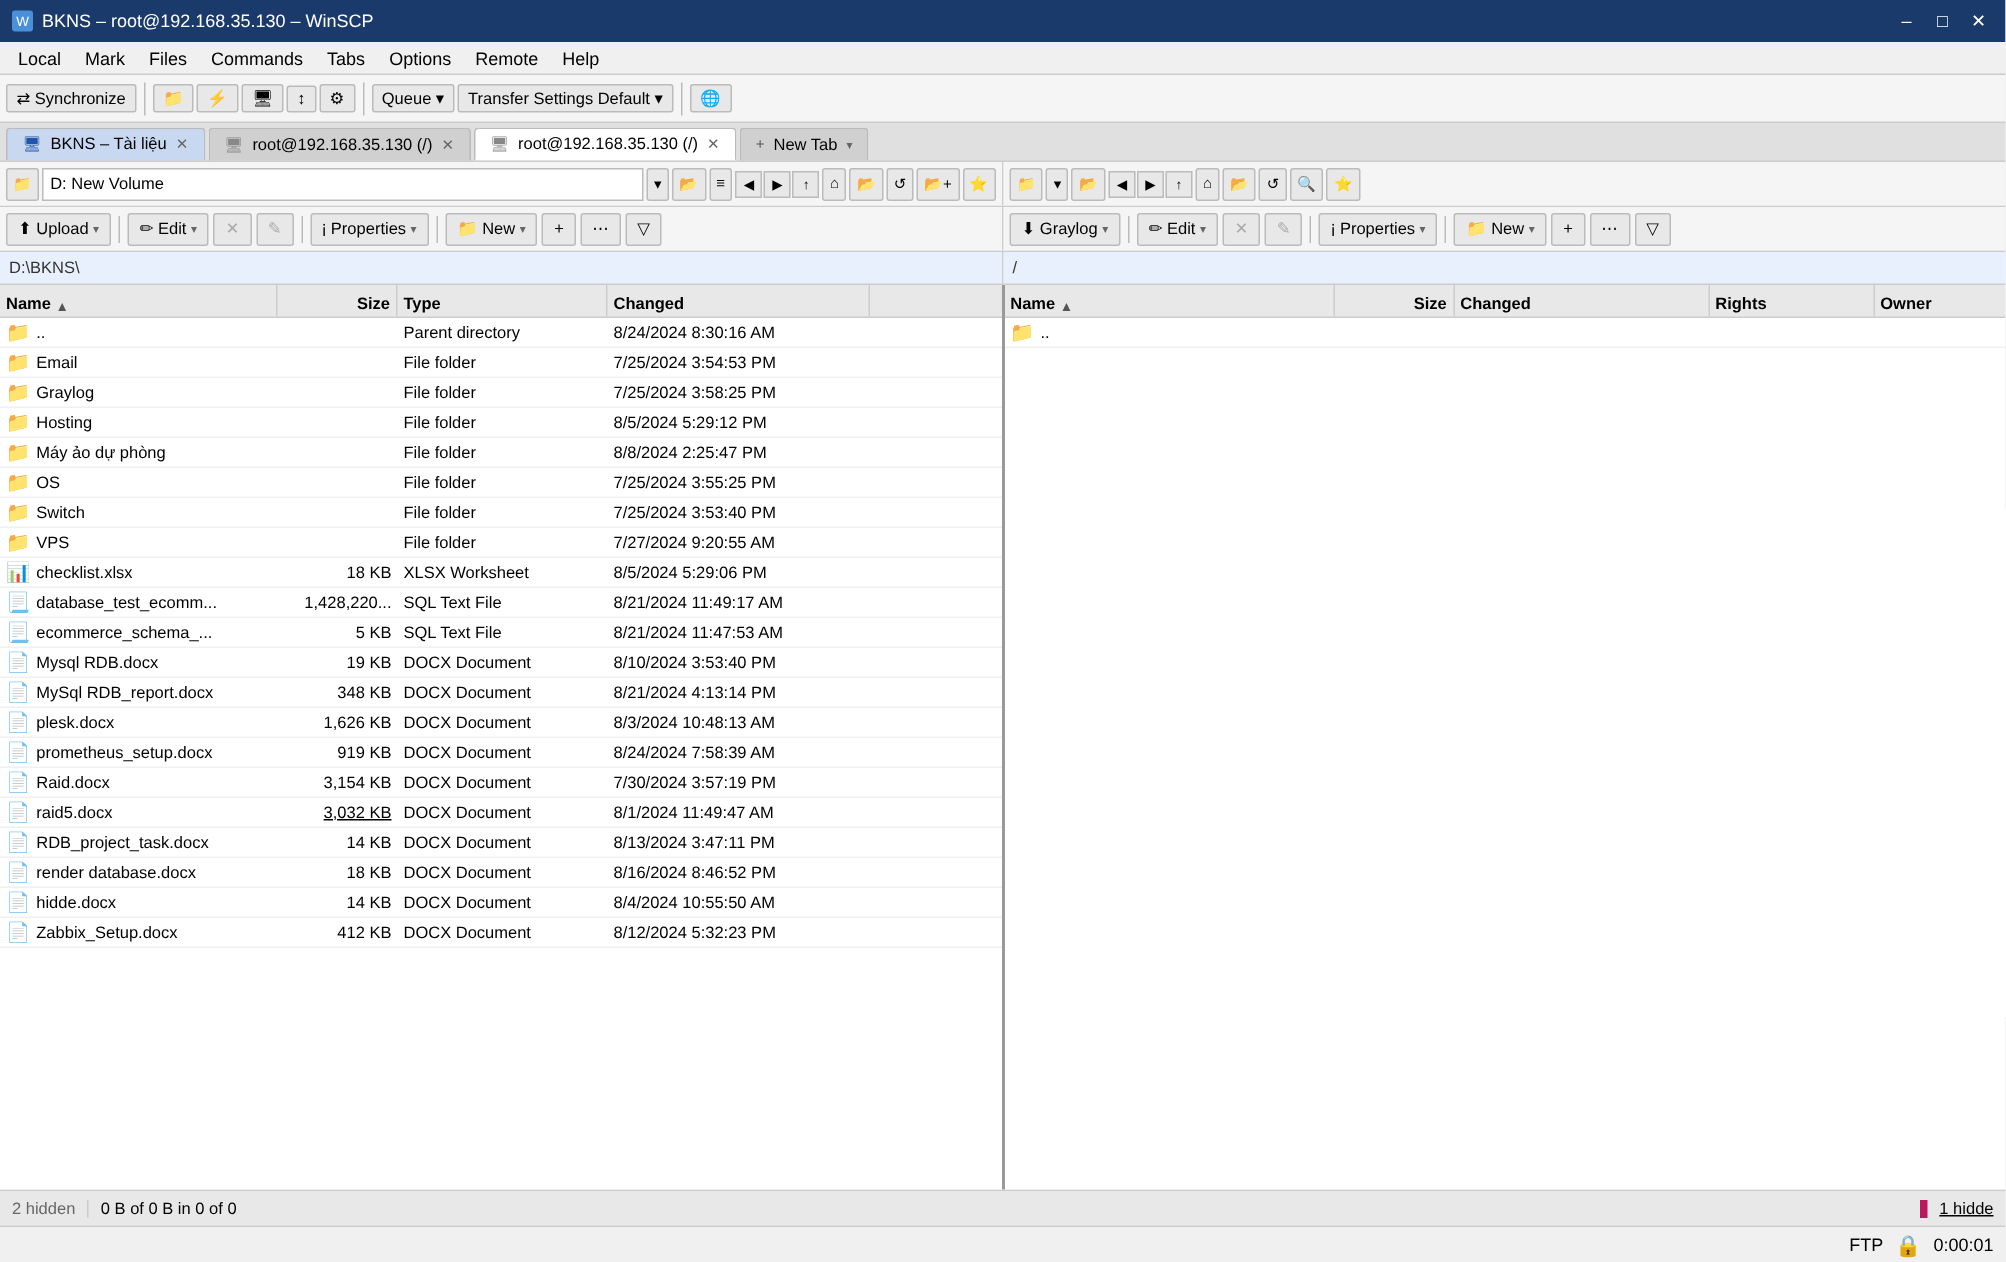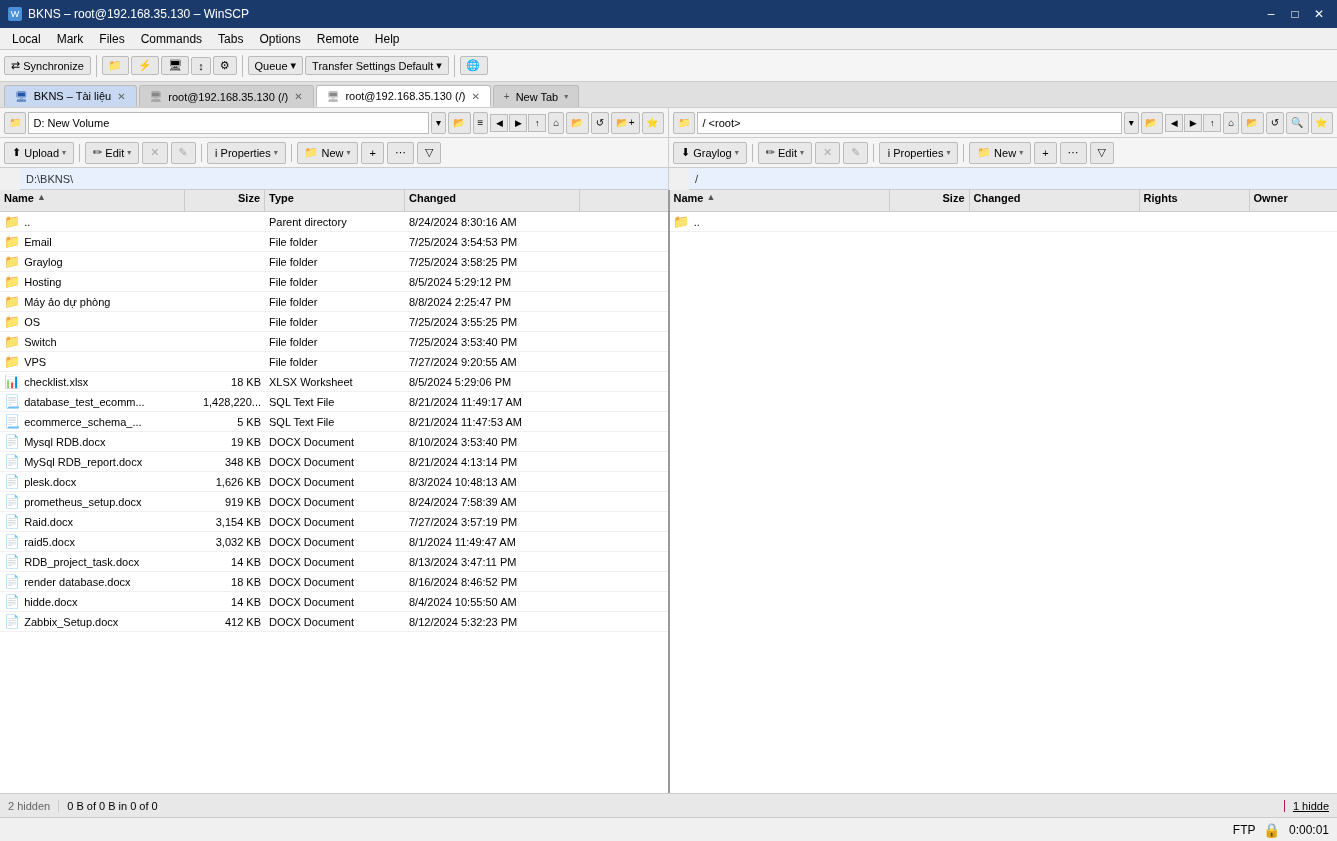--- a/index.html
+++ b/index.html
@@ -41,50 +41,50 @@
     #action-bars { display: flex; height: 30px; border-bottom: 1px solid #ccc; }
     .action-pane { flex: 1; display: flex; align-items: center; padding: 2px 4px; background: #f5f5f5; gap: 3px; }
     .action-pane:first-child { border-right: 1px solid #ccc; }
     .action-btn { padding: 2px 7px; background: #e8e8e8; border: 1px solid #bbb; cursor: pointer; font-size: 11px; display: flex; align-items: center; gap: 3px; border-radius: 2px; height: 22px; white-space: nowrap; }
     .action-btn.disabled { color: #aaa; cursor: default; }
     .action-sep { width: 1px; height: 18px; background: #bbb; margin: 0 2px; }
     .dropdown-arrow { font-size: 8px; color: #666; }
 
     
     #path-bars { display: flex; height: 22px; }
-    .path-pane { flex: 1; display: flex; align-items: center; padding: 0 6px; background: #e8f0fe; border-bottom: 1px solid #ccc; font-size: 11px; color: #333; margin-left: 20px; }
+    .path-pane { flex: 1; display: flex; align-items: center; padding: 0 6px; background: #e8f0fe; border-bottom: 1px solid #ccc; font-size: 11px; color: #333; }
     .path-pane:first-child { border-right: 1px solid #ccc; }
 
     
     #panels { display: flex; flex: 1; height: calc(841px - 28px - 22px - 32px - 26px - 30px - 30px - 22px - 24px - 24px); }
     
     .file-panel { flex: 1; display: flex; flex-direction: column; background: white; overflow: hidden; }
     .file-panel:first-child { border-right: 2px solid #999; }
     
     .panel-header { display: flex; background: #e8e8e8; border-bottom: 1px solid #ccc; height: 22px; }
-    .col-header { padding: 2px 4px; font-size: 11px; font-weight: bold; border-right: 1px solid #ccc; cursor: pointer; display: flex; align-items: flex-start; gap: 3px; white-space: nowrap; overflow: hidden; user-select: none; }
+    .col-header { padding: 2px 4px; font-size: 11px; font-weight: bold; border-right: 1px solid #ccc; cursor: pointer; display: flex; align-items: flex-end; gap: 3px; white-space: nowrap; overflow: hidden; user-select: none; }
     .sort-arrow { font-size: 9px; color: #555; }
 
     .panel-content { flex: 1; overflow-y: auto; overflow-x: hidden; }
     
     .file-row { display: flex; align-items: center; height: 20px; border-bottom: 1px solid #f0f0f0; cursor: pointer; }
     
     .file-cell { padding: 1px 4px; font-size: 11px; overflow: hidden; text-overflow: ellipsis; white-space: nowrap; display: flex; align-items: center; gap: 4px; }
     
     .file-icon { font-size: 13px; flex-shrink: 0; }
     .folder-icon { color: #f0c040; }
     .file-icon-word { color: #2b5eb3; }
     .file-icon-excel { color: #217346; }
     .file-icon-sql { color: #cc4444; }
 
     
     #status-bar { height: 24px; background: #e8e8e8; border-top: 1px solid #ccc; display: flex; align-items: center; }
     .status-left { flex: 1; padding: 0 8px; font-size: 11px; border-right: 1px solid #ccc; }
     .status-mid { padding: 0 8px; font-size: 11px; border-right: 1px solid #ccc; color: #666; }
-    .status-right { flex: 1; padding: 0 8px; font-size: 11px; border-right: 1px solid #be185d; }
+    .status-right { flex: 1; padding: 0 8px; font-size: 11px; border-right: 5px solid #be185d; }
     .status-hidden { padding: 0 8px; font-size: 11px; text-decoration: underline; }
 
     
     #bottom-bar { height: 24px; background: #f0f0f0; border-top: 1px solid #ccc; display: flex; align-items: center; justify-content: flex-end; gap: 8px; padding: 0 8px; }
     .bottom-lock { font-size: 14px; color: #888; }
 
     
     .left-panel .col-name { width: 185px; min-width: 185px; }
     .left-panel .col-size { width: 80px; min-width: 80px; text-align: right; justify-content: flex-end; }
     .left-panel .col-type { width: 140px; min-width: 140px; }
@@ -183,21 +183,20 @@
       <button class="nav-btn">↑</button>
     </div>
     <button class="addr-btn">⌂</button>
     <button class="addr-btn">📂</button>
     <button class="addr-btn">↺</button>
     <button class="addr-btn">📂+</button>
     <button class="addr-btn">⭐</button>
   </div>
   <div class="address-pane">
     <button class="addr-btn">📁</button>
-    <input class="addr-input" style="width: 120px;" value="/ &lt;root&gt;">
     <button class="addr-btn">▾</button>
     <button class="addr-btn">📂</button>
     <div class="nav-btns">
       <button class="nav-btn">◀</button>
       <button class="nav-btn">▶</button>
       <button class="nav-btn">↑</button>
     </div>
     <button class="addr-btn">⌂</button>
     <button class="addr-btn">📂</button>
     <button class="addr-btn">↺</button>
@@ -434,28 +433,28 @@
       <div class="file-cell col-type">DOCX Document</div>
       <div class="file-cell col-changed">8/24/2024 7:58:39 AM</div>
     </div>
         <div class="file-row">
       <div class="file-cell col-name">
             <span class="file-icon file-icon-word">📄</span>
             <span>Raid.docx</span>
           </div>
       <div class="file-cell col-size" style="justify-content:flex-end;">3,154 KB</div>
       <div class="file-cell col-type">DOCX Document</div>
-      <div class="file-cell col-changed">7/27/2024 3:57:19 PM</div>
+      <div class="file-cell col-changed">7/30/2024 3:57:19 PM</div>
     </div>
         <div class="file-row">
       <div class="file-cell col-name">
             <span class="file-icon file-icon-word">📄</span>
             <span>raid5.docx</span>
           </div>
-      <div class="file-cell col-size" style="justify-content:flex-end;">3,032 KB</div>
+      <div class="file-cell col-size" style="justify-content:flex-end;text-decoration:underline;">3,032 KB</div>
       <div class="file-cell col-type">DOCX Document</div>
       <div class="file-cell col-changed">8/1/2024 11:49:47 AM</div>
     </div>
         <div class="file-row">
       <div class="file-cell col-name">
             <span class="file-icon file-icon-word">📄</span>
             <span>RDB_project_task.docx</span>
           </div>
       <div class="file-cell col-size" style="justify-content:flex-end;">14 KB</div>
       <div class="file-cell col-type">DOCX Document</div>

